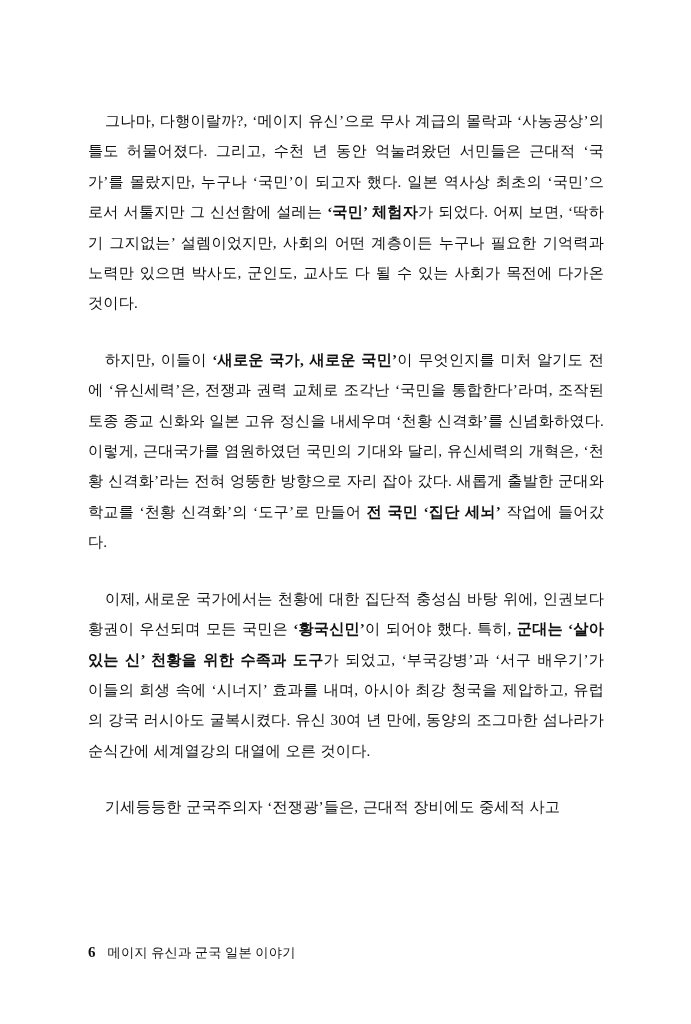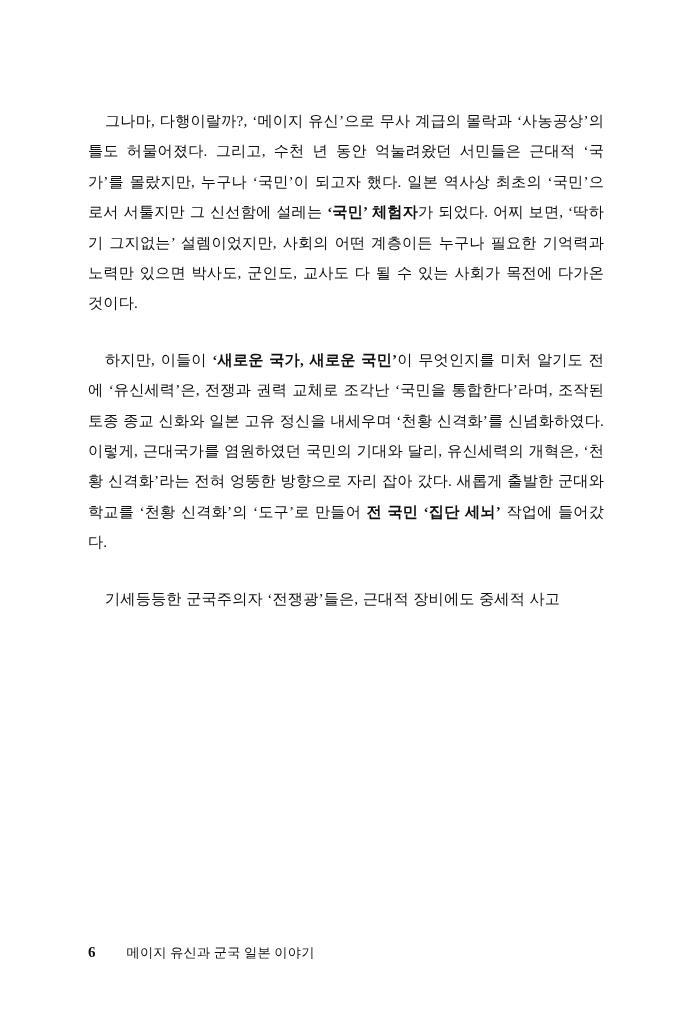--- a/index.html
+++ b/index.html
@@ -55,35 +55,35 @@
     font-size: 15px;
     font-weight: bold;
     color: #111;
     margin-right: 12px;
     font-family: "Liberation Serif", "DejaVu Serif", serif;
   }
   .runhead {
     font-size: 13.2px;
     color: #111;
     letter-spacing: 0.2px;
-    margin-left: 19px;
   }
   b, strong { font-weight: bold; }
 </style>
 </head>
 <body>
 
 <div class="page">
 
   <div class="content">
 
     <p class="para">그나마, 다행이랄까?, ‘메이지 유신’으로 무사 계급의 몰락과 ‘사농공상’의 틀도 허물어졌다. 그리고, 수천 년 동안 억눌려왔던 서민들은 근대적 ‘국가’를 몰랐지만, 누구나 ‘국민’이 되고자 했다. 일본 역사상 최초의 ‘국민’으로서 서툴지만 그 신선함에 설레는 <b>‘국민’ 체험자</b>가 되었다. 어찌 보면, ‘딱하기 그지없는’ 설렘이었지만, 사회의 어떤 계층이든 누구나 필요한 기억력과 노력만 있으면 박사도, 군인도, 교사도 다 될 수 있는 사회가 목전에 다가온 것이다.</p>
 
     <p class="para">하지만, 이들이 <b>‘새로운 국가, 새로운 국민’</b>이 무엇인지를 미처 알기도 전에 ‘유신세력’은, 전쟁과 권력 교체로 조각난 ‘국민을 통합한다’라며, 조작된 토종 종교 신화와 일본 고유 정신을 내세우며 ‘천황 신격화’를 신념화하였다. 이렇게, 근대국가를 염원하였던 국민의 기대와 달리, 유신세력의 개혁은, ‘천황 신격화’라는 전혀 엉뚱한 방향으로 자리 잡아 갔다. 새롭게 출발한 군대와 학교를 ‘천황 신격화’의 ‘도구’로 만들어 <b>전 국민 ‘집단 세뇌’</b> 작업에 들어갔다.</p>
 
+    <p class="para">이제, 새로운 국가에서는 천황에 대한 집단적 충성심 바탕 위에, 인권보다 황권이 우선되며 모든 국민은 <b>‘황국신민’</b>이 되어야 했다. 특히, <b>군대는 ‘살아 있는 신’ 천황을 위한 수족과 도구</b>가 되었고, ‘부국강병’과 ‘서구 배우기’가 이들의 희생 속에 ‘시너지’ 효과를 내며, 아시아 최강 청국을 제압하고, 유럽의 강국 러시아도 굴복시켰다. 유신 30여 년 만에, 동양의 조그마한 섬나라가 순식간에 세계열강의 대열에 오른 것이다.</p>
 
     <p class="para">기세등등한 군국주의자 ‘전쟁광’들은, 근대적 장비에도 중세적 사고</p>
 
   </div>
 
   <div class="footer">
     <span class="folio">6</span>
     <span class="runhead">메이지 유신과 군국 일본 이야기</span>
   </div>
 

